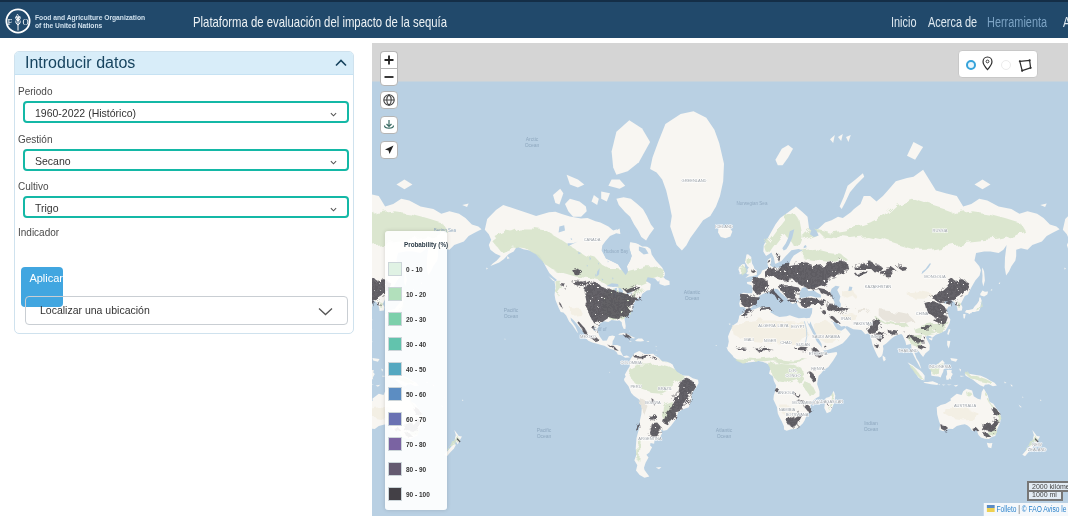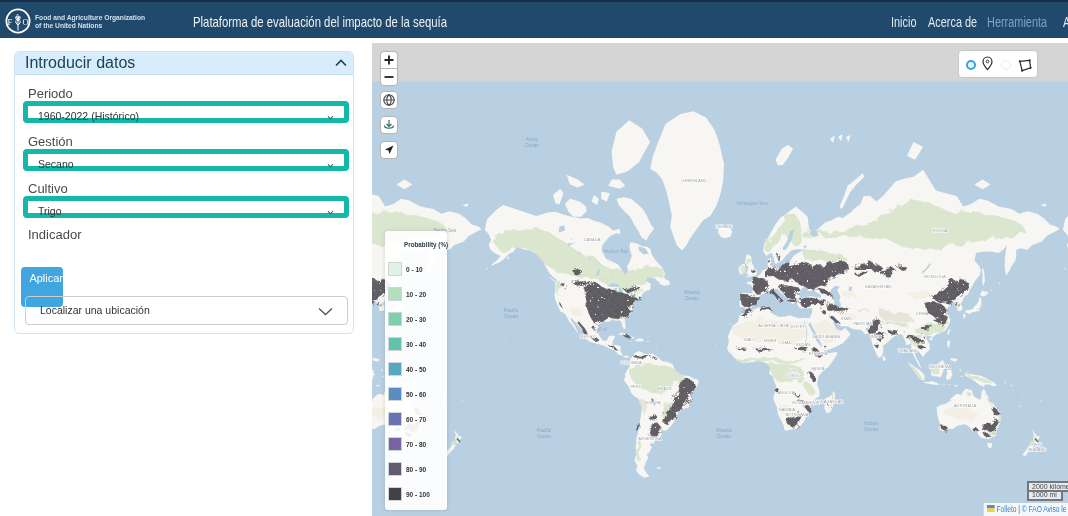--- a/index.html
+++ b/index.html
@@ -3,22 +3,22 @@
 *{margin:0;padding:0;box-sizing:border-box}
 html,body{width:1068px;height:516px;overflow:hidden;font-family:"Liberation Sans",sans-serif;background:#fff;position:relative}
 .nav{position:absolute;left:0;top:0;width:1068px;height:38px;background:#21496b;border-top:2.5px solid #142e47}
 .falogo{position:absolute;left:5px;top:6px;width:26px;height:26px}
 .fatext{position:absolute;left:35px;top:12px;color:#cfe0ed;font-size:6.7px;font-weight:bold;line-height:7.6px}
 .title{position:absolute;left:193px;top:11px;color:#edf2f5;font-size:15px;transform:scaleX(0.756);transform-origin:0 0;white-space:nowrap}
 .menu span{position:absolute;top:11.5px;font-size:14px;transform:scaleX(0.78);transform-origin:0 0;white-space:nowrap}
 .card{position:absolute;left:14px;top:51px;width:340px;height:283px;border:1px solid #cfe2ee;border-radius:5px;background:#fff}
 .chead{height:23px;background:#d8edf9;border-bottom:1px solid #c6e2f3;border-radius:4px 4px 0 0;position:relative}
 .chead .t{position:absolute;left:10px;top:2px;font-size:16px;color:#17445f}
-.lab{position:absolute;left:13px;font-size:13px;color:#4a4a4a}
-.sel{position:absolute;left:8px;width:326px;height:22px;border:5px solid #14b8a6;border-radius:4px;background:#fff;font-size:10.5px;color:#333;line-height:20px;padding-left:10px}
+.lab{position:absolute;left:3px;font-size:10px;color:#4a4a4a}
+.sel{position:absolute;left:8px;width:326px;height:22px;border:2px solid #14b8a6;border-radius:4px;background:#fff;font-size:10.5px;color:#333;line-height:20px;padding-left:10px}
 .chev{position:absolute;right:10px;top:8px;width:7px;height:7px}
 .btn{position:absolute;left:6px;top:215px;width:42px;height:40px;background:#41a6e0;border-radius:4px;color:#fff;font-size:11px;text-align:right;line-height:23px}
 .loc{position:absolute;left:10px;top:244px;width:323px;height:29px;border:1px solid #c9ced3;border-radius:4px;font-size:10.5px;color:#333;line-height:27px;padding-left:14px}
 .map{position:absolute;left:372px;top:43px;width:696px;height:473px;background:#fef9c3;overflow:hidden}
 .mbtn{position:absolute;width:18px;height:18px;background:#fff;border:1px solid #b5b5b5;border-radius:4px}
 .leg{position:absolute;left:13px;top:188px;width:62px;height:279px;background:rgba(255,255,255,0.92);border-radius:3px;box-shadow:0 0 4px rgba(0,0,0,0.15)}
 </style></head><body>
 <div class="nav">
 <svg class="falogo" viewBox="0 0 26 26">
       <circle cx="13" cy="13" r="11.6" fill="none" stroke="#ffffff" stroke-width="1.8"></circle>

